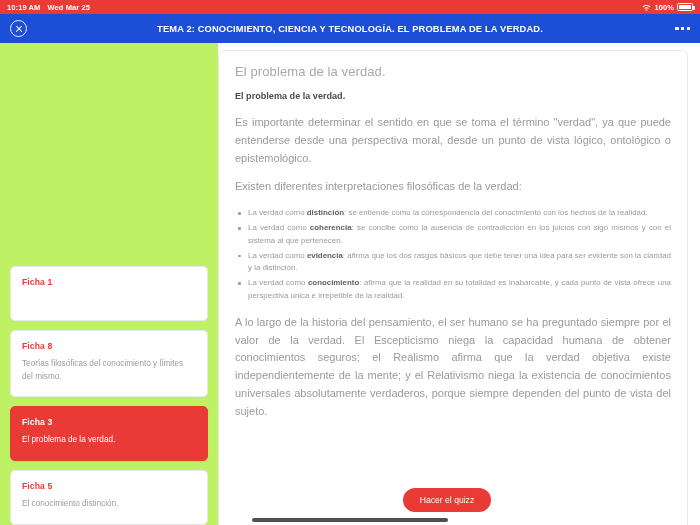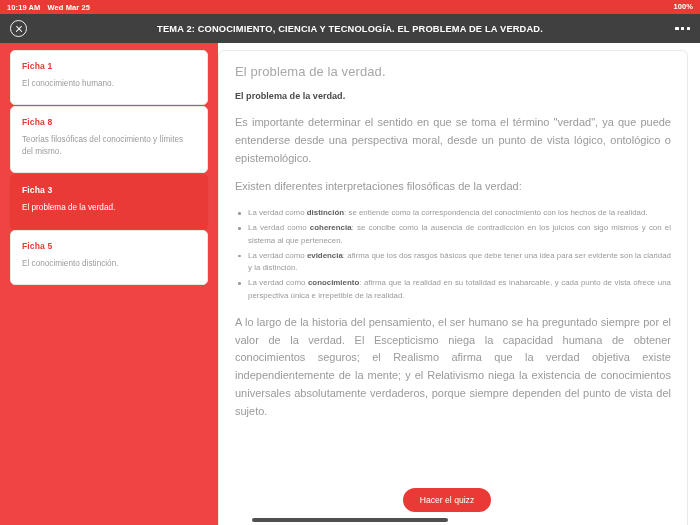--- a/index.html
+++ b/index.html
@@ -13,44 +13,44 @@
     position: relative;
     width: 700px; height: 525px;
     background: #ffffff;
     display: flex; flex-direction: column;
   }
 
   
   .statusbar {
     height: 14px; flex: 0 0 14px;
     background: #ea3a35;
-    display: flex; align-items: center;
+    display: flex; 
     padding: 0 7px;
     color: #ffffff;
     font-size: 7.5px; font-weight: bold;
     letter-spacing: .1px;
   }
   .sb-left { display: flex; align-items: center; gap: 7px; }
-  .sb-right { margin-left: auto; display: flex; align-items: center; gap: 3px; flex-direction: column; }
+  .sb-right { margin-left: auto; display: flex; align-items: center; gap: 3px; }
   .wifi-ico { display: block; }
   .battery {
     width: 16px; height: 7.5px;
     border: 1px solid #fff; border-radius: 1.5px;
     position: relative; padding: 1px;
   }
   .battery::after {
     content: ""; position: absolute; right: -2.5px; top: 2px;
     width: 1.5px; height: 3.5px; background: #fff; border-radius: 0 1px 1px 0;
   }
   .battery i { display: block; height: 100%; width: 100%; background: #fff; border-radius: .5px; }
 
   
   .header {
     height: 29px; flex: 0 0 29px;
-    background: #404040;
+    background: #1d4ed8;
     display: flex; align-items: center;
     position: relative;
     padding: 0 10px;
   }
   .close-btn {
     width: 17px; height: 17px; border-radius: 50%;
     border: 1.2px solid rgba(255,255,255,.92);
     position: relative; flex: 0 0 auto;
     cursor: pointer;
   }
@@ -72,24 +72,25 @@
     cursor: pointer; padding: 4px 0;
   }
   .menu-btn span { width: 3.2px; height: 3.2px; background: #fff; border-radius: .6px; display: block; }
 
   
   .body { flex: 1 1 auto; display: flex; background: #ffffff; min-height: 0; position: relative; }
 
   
   .sidebar {
     width: 218px; flex: 0 0 218px;
-    background: #ef4444;
+    background: #bef264;
     padding: 7px 10px 0 10px;
-    display: flex; flex-direction: column; gap: 1px;
+    display: flex; flex-direction: column; gap: 9px;
     overflow: hidden;
+    justify-content: flex-end;
   }
   .card {
     border: 1px solid #e7e7e7;
     border-radius: 5px;
     background: #ffffff;
     padding: 10px 11px 13px 11px;
     cursor: pointer;
     min-height: 55px;
   }
   .card .c-title {
@@ -193,21 +194,20 @@
         <span></span>
         <span></span>
     </div>
   </div>
 
   <div class="body">
 
     <div class="sidebar">
       <div class="card">
         <div class="c-title">Ficha 1</div>
-        <div class="c-desc">El conocimiento humano.</div>
       </div>
       <div class="card">
         <div class="c-title">Ficha 8</div>
         <div class="c-desc">Teorías filosóficas del conocimiento y límites del mismo.</div>
       </div>
       <div class="card active">
         <div class="c-title">Ficha 3</div>
         <div class="c-desc">El problema de la verdad.</div>
       </div>
       <div class="card">

